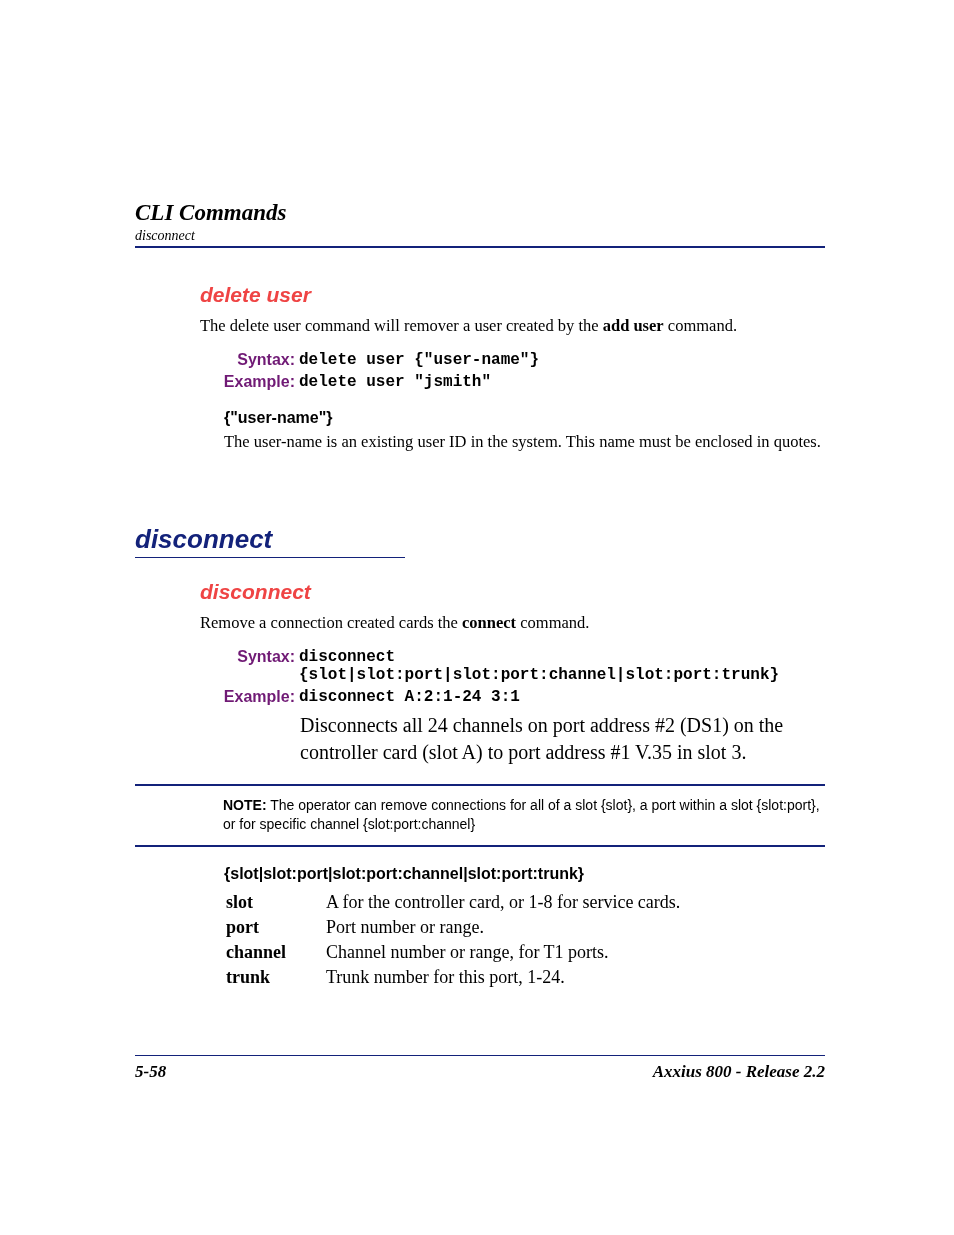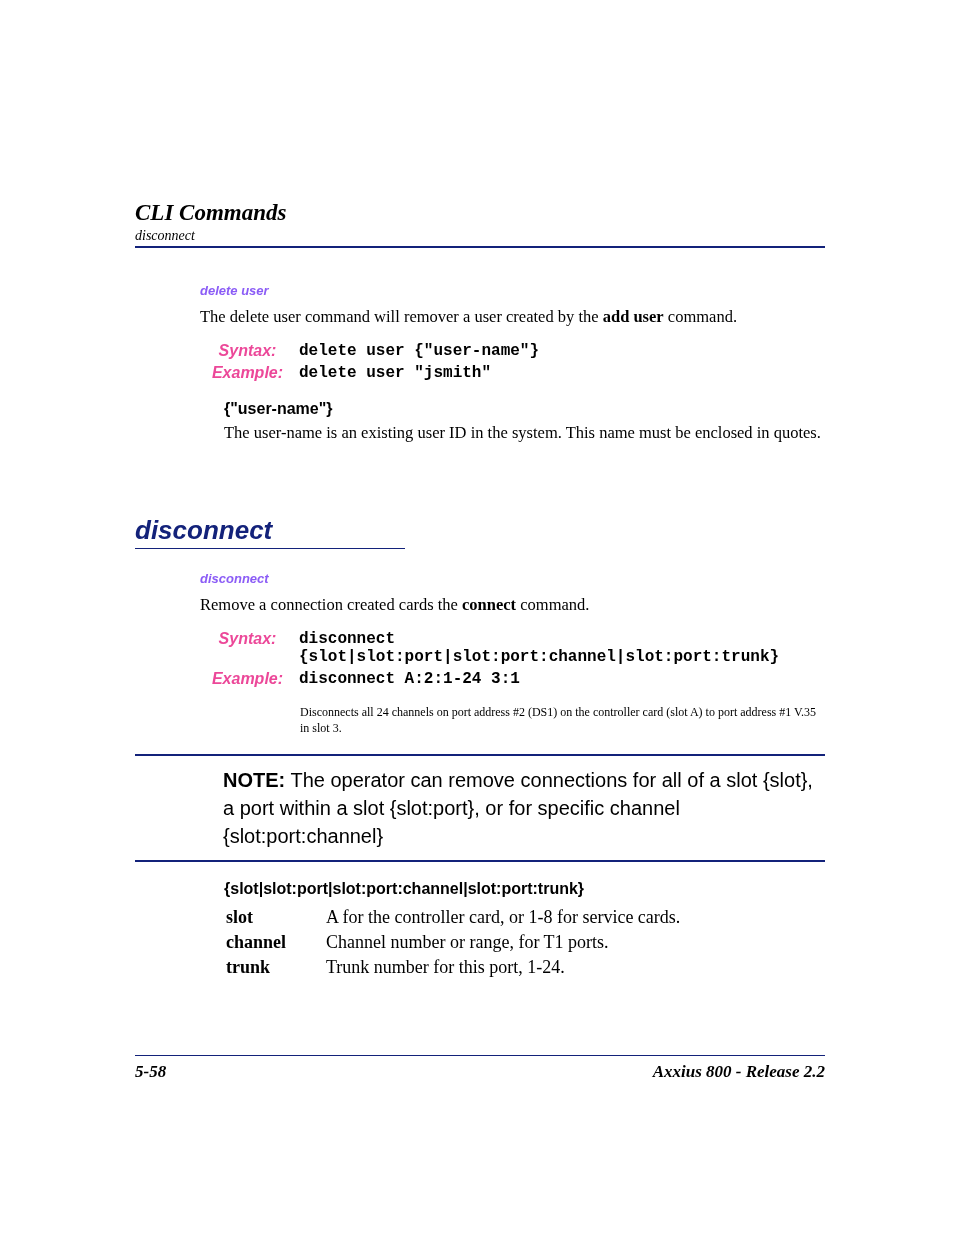--- a/index.html
+++ b/index.html
@@ -2,35 +2,35 @@
 <html><head>
 <meta charset="utf-8">
 <style>
   html,body{margin:0;padding:0;background:#fff}
   body{font-family:"Times New Roman",Times,serif;color:#000;width:954px;height:1235px;position:relative}
   .page{position:absolute;left:135px;top:200px;width:690px}
   .hd-title{font-style:italic;font-weight:bold;font-size:23px;font-family:"Times New Roman",Times,serif}
   .hd-sub{font-style:italic;font-size:14px;font-family:"Times New Roman",Times,serif;margin-top:2px}
   .rule{border-top:2px solid #13227a;margin-top:2px}
   .body{margin-left:65px;margin-top:35px}
-  .h3{color:#8b5cf6;font-family:Arial,Helvetica,sans-serif;font-weight:bold;font-style:italic;font-size:13px;margin:0 0 8px 0}
+  .h3{color:#ef4444;font-family:Arial,Helvetica,sans-serif;font-weight:bold;font-style:italic;font-size:21px;margin:0 0 8px 0}
   .para{font-size:16.5px;line-height:1.35;margin:0 0 14px 0}
-  .lab{display:inline-block;width:95px;text-align:center;color:#ec4899;font-family:Arial,Helvetica,sans-serif;font-weight:bold;font-style:italic;font-size:16px;vertical-align:top}
+  .lab{display:inline-block;width:95px;text-align:right;color:#701a75;font-family:Arial,Helvetica,sans-serif;font-weight:bold;font-size:16px;vertical-align:top}
   .mono{font-family:"Courier New",Courier,monospace;font-weight:bold;font-size:16px;vertical-align:top}
   .row{margin-bottom:4px}
   .multi .mono{display:inline-block;width:520px}
   .arg-h{font-family:Arial,Helvetica,sans-serif;font-weight:bold;font-size:16px;margin:18px 0 4px 24px}
   .arg-p{font-size:16.5px;margin:0 0 0 24px;line-height:1.35}
   .h2wrap{margin-top:70px;margin-left:-65px}
   .h2{color:#13227a;font-family:Arial,Helvetica,sans-serif;font-weight:bold;font-style:italic;font-size:26px;margin:0 0 2px 0}
   .h2rule{border-top:1.5px solid #13227a;width:270px}
   .sec2{margin-top:22px}
-  .exdesc{display:inline-block;width:520px;font-size:12px;line-height:1.35;margin-left:100px;margin-top:12px}
+  .exdesc{display:inline-block;width:520px;font-size:20px;line-height:1.35;margin-left:100px;margin-top:2px}
   .notebox{border-top:2px solid #13227a;border-bottom:2px solid #13227a;margin-left:-65px;margin-top:18px;padding:10px 0}
-  .note-in{margin-left:88px;font-family:Arial,Helvetica,sans-serif;font-size:20px;line-height:1.4}
+  .note-in{margin-left:88px;font-family:Arial,Helvetica,sans-serif;font-size:14px;line-height:1.4}
   .note-lbl{font-weight:bold}
   .ptab{margin-left:24px;margin-top:6px;font-size:18px}
   .ptab td:first-child{font-weight:bold;width:98px;padding:1px 0}
   .ptab td{padding:1px 0;vertical-align:top}
   .footer{position:absolute;left:135px;top:1055px;width:690px}
   .frule{border-top:1.5px solid #13227a}
   .fleft{font-style:italic;font-weight:bold;font-size:17px;margin-top:6px}
   .fright{float:right;font-style:italic;font-weight:bold;font-size:17px;margin-top:6px}
   b.up{font-weight:bold}
 </style>
@@ -90,20 +90,24 @@
       </div>
 
       <div class="arg-h">{slot|slot:port|slot:port:channel|slot:port:trunk}</div>
       <table class="ptab">
         <tbody>
             <tr>
               <td>slot</td>
               <td>A for the controller card, or 1-8 for service cards.</td>
             </tr>
         <tr>
+              <td>port</td>
+              <td>Port number or range.</td>
+            </tr>
+        <tr>
               <td>channel</td>
               <td>Channel number or range, for T1 ports.</td>
             </tr>
         <tr>
               <td>trunk</td>
               <td>Trunk number for this port, 1-24.</td>
             </tr>
       </tbody>
         </table>
     </div>

